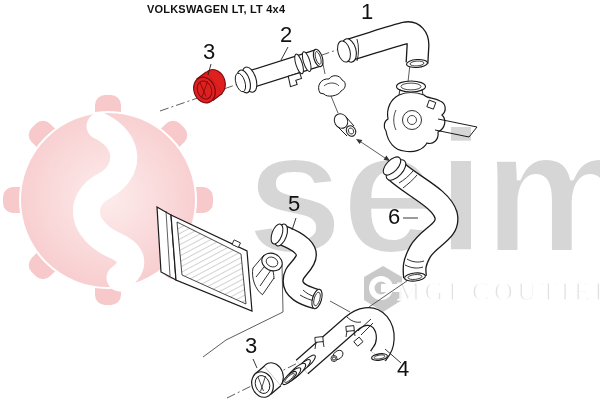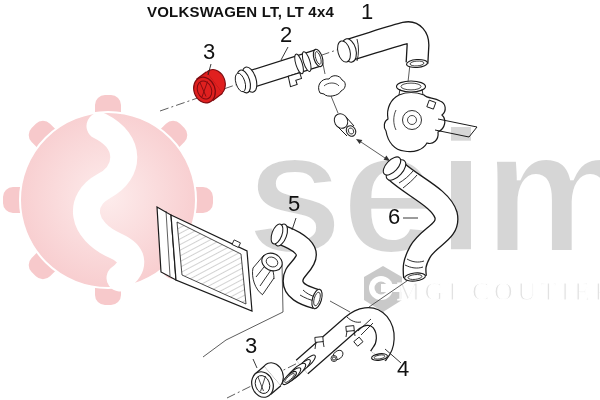--- a/index.html
+++ b/index.html
@@ -1,20 +1,20 @@
 <!DOCTYPE html>
 <html style="--highlight-red: #e0201f; --highlight-red-dark: #7d0b10; --watermark-gray: #d6d6d6; --company-gray: #e2e2e2; --gear-pink: #f7c9cb; --gear-pink-light: #fdecec; --line-color: #1a1a1a;"><head>
 <meta charset="utf-8">
 <style>
   html,body{margin:0;padding:0;background:#fff;}
   .stage{position:relative;width:600px;height:400px;background:#fff;overflow:hidden;
          font-family:"Liberation Sans",sans-serif;}
   .stage *{box-sizing:border-box;}
   .abs{position:absolute;}
-  .title{left:147px;top:3px;font-size:15px;font-weight:bold;color:#111;letter-spacing:.2px;white-space:nowrap;}
+  .title{left:147px;top:3px;font-size:11px;font-weight:bold;color:#111;letter-spacing:.2px;white-space:nowrap;}
   .callout{font-size:22px;color:#111;line-height:1;}
   .c1{left:361px;top:1px;} .c2{left:280px;top:24px;} .c3a{left:203px;top:41px;}
   .c5{left:288px;top:193px;} .c6{left:388px;top:206px;} .c3b{left:245px;top:335px;}
   .c4{left:397px;top:358px;}
   .seim{left:246px;top:104px;font-size:175px;font-weight:bold;line-height:175px;
         letter-spacing:-2px;color:var(--watermark-gray,#d6d6d6);
         -webkit-text-stroke:4px #ffffff;white-space:nowrap;}
   .mgi-text{left:397px;top:277px;font-family:"Liberation Serif",serif;font-size:26px;
         letter-spacing:4.5px;color:var(--company-gray,#e2e2e2);-webkit-text-stroke:1px #fff;white-space:nowrap;}
   svg{display:block;}

